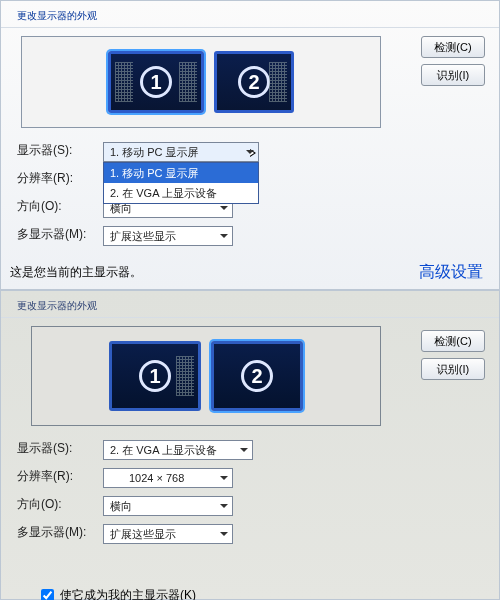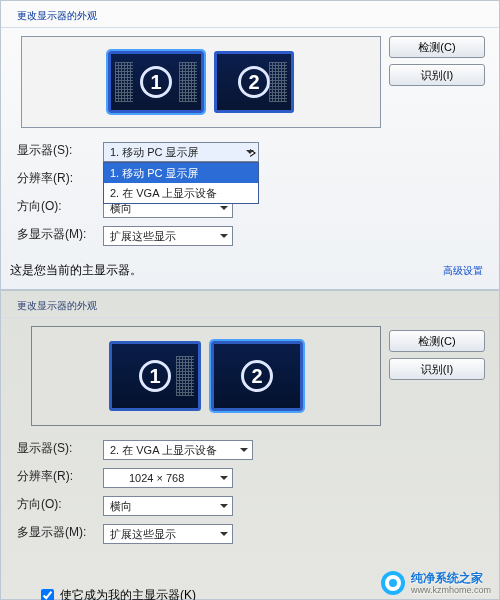--- a/index.html
+++ b/index.html
@@ -5,32 +5,32 @@
   * { box-sizing: border-box; margin: 0; padding: 0; font-family: "Microsoft YaHei", "SimSun", sans-serif; }
   body { width: 500px; height: 600px; background: #e8e8e8; overflow: hidden; }
   .panel { background: linear-gradient(#fbfbfb, #eef1f5); border: 1px solid #bcc7d4; }
   .panel-title { font-size: 10px; color: #003399; padding: 8px 12px 4px 16px; border-bottom: 1px solid #d6dde6; }
   .arrange-area { position: relative; margin: 8px 14px; }
   .arrange-box { border: 1px solid #8a97a8; background: #f3f3f3; height: 92px; position: relative; display:flex; align-items:center; justify-content:center; gap:10px; }
   .monitor { background: linear-gradient(#0b1e4c,#081533); border: 3px solid #2d5bc9; border-radius: 3px; height: 62px; display:flex; align-items:center; justify-content:center; color:#fff; font-size:28px; font-weight:bold; position:relative; }
   .monitor .num-circle { width:32px; height:32px; border:3px solid #dfe8ff; border-radius:50%; display:flex; align-items:center;justify-content:center; font-size:20px;}
   .monitor.sel { box-shadow: 0 0 0 2px #4aa3ff; }
   .side-btns { position:absolute; right:0; top:0; display:flex; flex-direction:column; gap:6px; }
-  .win-btn { width:96px; height:22px; font-size:11px; background:linear-gradient(#fdfdfd,#e2e7ee); border:1px solid #89939f; border-radius:3px; cursor:pointer; padding:0 4px; text-align:center; line-height:20px; }
+  .win-btn { width:64px; height:22px; font-size:11px; background:linear-gradient(#fdfdfd,#e2e7ee); border:1px solid #89939f; border-radius:3px; cursor:pointer; padding:0 4px; text-align:center; line-height:20px; }
   .form-rows { padding: 6px 16px 4px 16px; font-size:12px; color:#222; }
   .row { display:flex; align-items:flex-start; height:28px; }
   .row label { width:86px; }
   .dropdown { position:relative; min-width:130px; height:20px; border:1px solid #7a8699; background:#fff; font-size:11px; line-height:18px; padding:0 18px 0 6px; cursor:pointer; }
   .dropdown::after { content:""; position:absolute; right:4px; top:7px; border:4px solid transparent; border-top-color:#333; }
   .dropdown.open { background:#e7f0fc; }
   .dd-list { position:absolute; left:-1px; top:19px; min-width:calc(100% + 2px); border:1px solid #3a5a9a; background:#fff; z-index:5; }
   .dd-item { padding:1px 6px; font-size:11px; white-space:nowrap; }
   .dd-item.hi { background:#2b6cd6; color:#fff; }
   .note { padding:4px 16px 8px 9px; font-size:12px; display:flex; justify-content:space-between; align-items:center; }
-  .link { color:#0a4ad0; cursor:pointer; font-size:10px; }
+  .link { color:#0a4ad0; cursor:pointer; font-size:16px; }
   .chk-row { display:flex; align-items:center; gap:6px; font-size:12px; padding:2px 16px 8px 40px;margin-top:29px; }
   input[type=checkbox]{ width:13px; height:13px; }
   
   .bottom { position:relative; background: linear-gradient(#dfe1dc,#e5e6e1); }
   .bottom .panel-title { color:#2a3f72; }
   .bottom .arrange-box { background:#e2e2de; border-color:#7a8591; }
   .bottom .monitor { border-color:#2f5cc0; background:linear-gradient(#0a1d49,#04122e); }
   .watermark { position:absolute; right:8px; bottom:4px; display:flex; align-items:center; gap:6px; font-size:12px; font-weight:bold; text-shadow:0 1px 2px #fff; }
   .watermark .logo { width:24px; height:24px; border-radius:50%; background:#1fb2ff; border:4px dotted #1fb2ff; box-shadow:inset 0 0 0 4px #fff; }
   .watermark .zh { color:#1476d6; }
@@ -142,20 +142,13 @@
         <span>扩展这些显示</span>
       </div>
     </div>
   </div>
 
   <div class="chk-row">
     <input type="checkbox" checked="" style="">
     <span>使它成为我的主显示器(K)</span>
   </div>
 
-  <div class="watermark">
-    <div class="logo"></div>
-    <div>
-      <div class="zh">纯净系统之家</div>
-      <div class="en">www.kzmhome.com</div>
-    </div>
-  </div>
 </div>
 
 </body></html>

